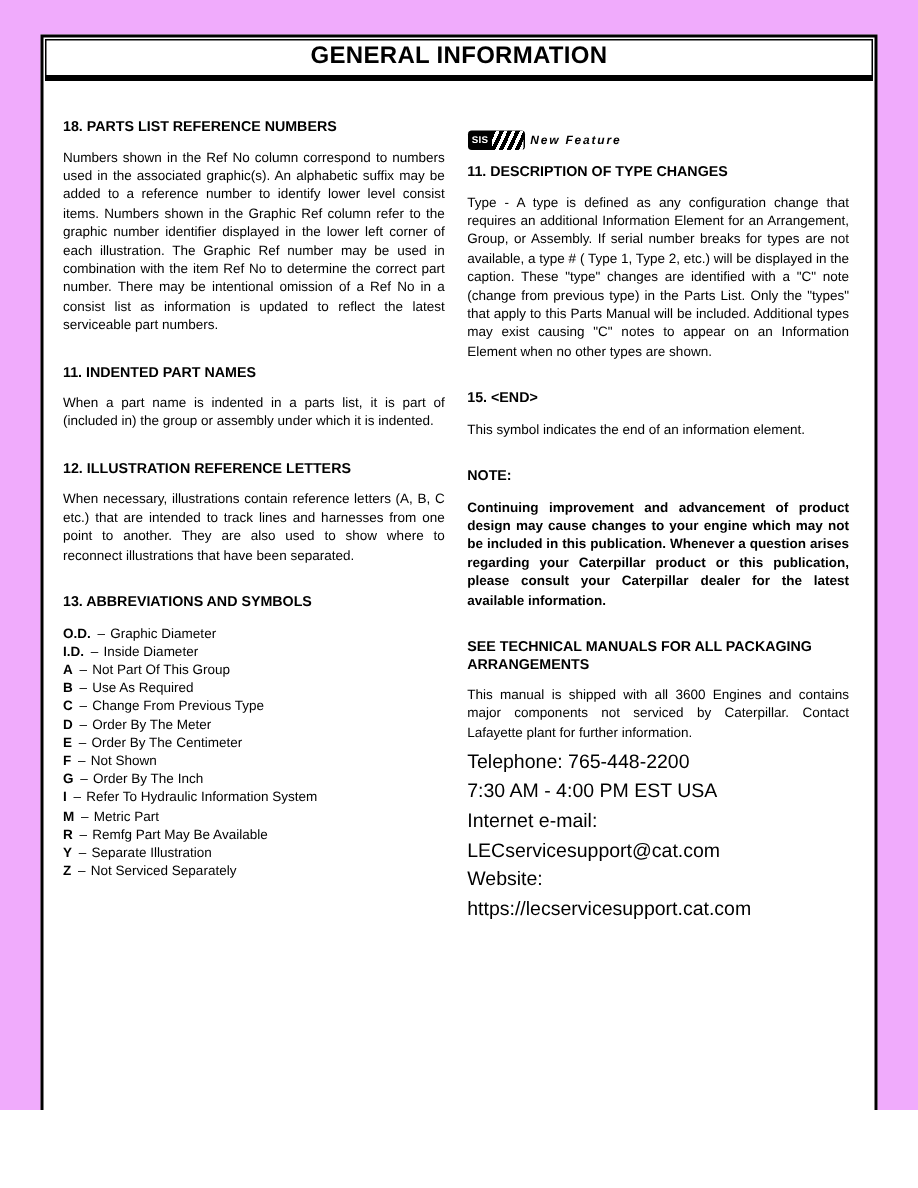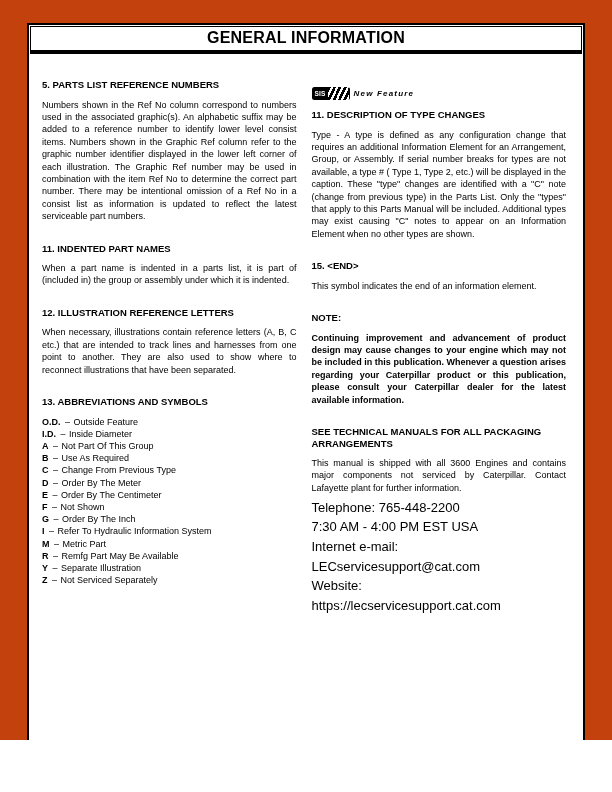--- a/index.html
+++ b/index.html
@@ -1,20 +1,20 @@
 <!DOCTYPE html>
 <html><head>
 <meta charset="utf-8">
 <style>
   * { box-sizing: border-box; }
   html, body { margin: 0; padding: 0; background: #ffffff; }
   .page {
     position: relative;
     width: 612px; height: 740px;
-    background: #c2410c;
+    background: #f0abfc;
     color: #000000;
     font-family: "Liberation Sans", "DejaVu Sans", sans-serif;
     overflow: hidden;
   }
   .doc-frame {
     position: absolute;
     left: 27px; top: 23px;
     width: 558px; height: 731px;
     border: 2px solid #000;
     background: #fff;
@@ -133,38 +133,38 @@
   <div class="doc-frame">
 
     <div class="title-box">
       <span class="title-text">GENERAL INFORMATION</span>
     </div>
 
     <div class="content">
 
       <div class="col">
         <div>
-          <div class="sec-h">5. PARTS LIST REFERENCE NUMBERS</div>
+          <div class="sec-h">18. PARTS LIST REFERENCE NUMBERS</div>
           <p class="sec-p">Numbers shown in the Ref No column correspond to numbers used in the associated graphic(s). An alphabetic suffix may be added to a reference number to identify lower level consist items. Numbers shown in the Graphic Ref column refer to the graphic number identifier displayed in the lower left corner of each illustration. The Graphic Ref number may be used in combination with the item Ref No to determine the correct part number. There may be intentional omission of a Ref No in a consist list as information is updated to reflect the latest serviceable part numbers.</p>
         </div>
         <div>
           <div class="sec-h">11. INDENTED PART NAMES</div>
           <p class="sec-p">When a part name is indented in a parts list, it is part of (included in) the group or assembly under which it is indented.</p>
         </div>
         <div>
           <div class="sec-h">12. ILLUSTRATION REFERENCE LETTERS</div>
           <p class="sec-p">When necessary, illustrations contain reference letters (A, B, C etc.) that are intended to track lines and harnesses from one point to another. They are also used to show where to reconnect illustrations that have been separated.</p>
         </div>
         <div>
           <div class="sec-h">13. ABBREVIATIONS AND SYMBOLS</div>
           <ul class="abbrev-list">
               <li>
               <span class="ab-sym">O.D.</span>
               <span class="ab-dash" style="margin: 0px 1px 0px 2px;">–</span>
-              <span class="ab-meaning">Outside Feature</span>
+              <span class="ab-meaning">Graphic Diameter</span>
             </li>
               <li>
               <span class="ab-sym">I.D.</span>
               <span class="ab-dash" style="margin: 0px 1px 0px 2px;">–</span>
               <span class="ab-meaning">Inside Diameter</span>
             </li>
               <li>
               <span class="ab-sym">A</span>
               <span class="ab-dash" style="margin: 0px 1px 0px 2px;">–</span>
               <span class="ab-meaning">Not Part Of This Group</span>

